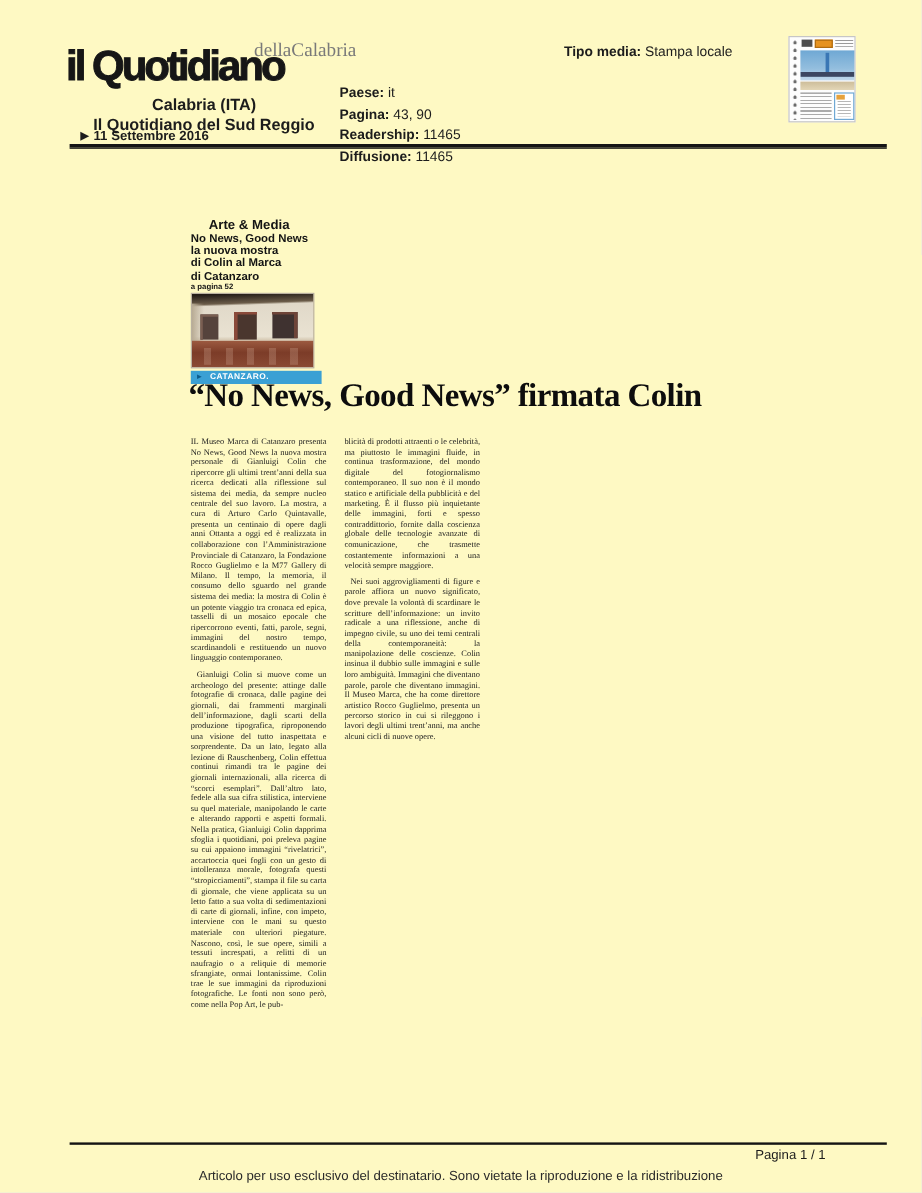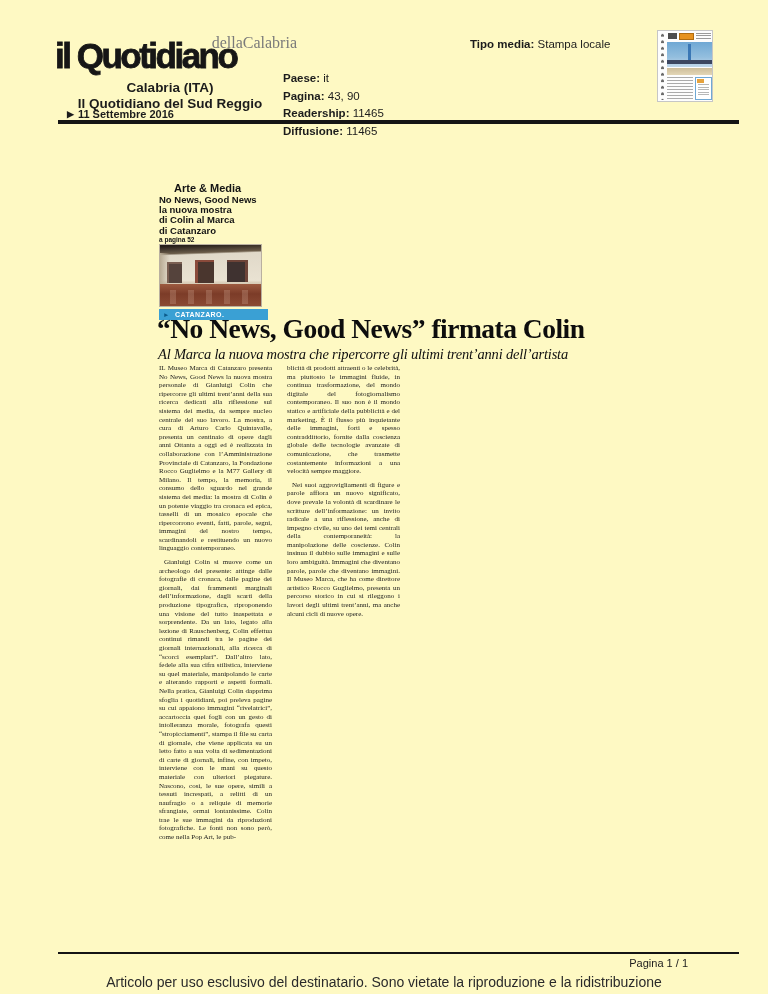--- a/index.html
+++ b/index.html
@@ -106,21 +106,21 @@
     line-height: 8.6px; text-align: justify; color: #1a1a1a; }
   .bcol p { margin: 0 0 5px 0; }
   .bcol p + p { text-indent: 5px; }
 
   
   .footer-rule { position: absolute; left: 58px; top: 952px; width: 681px; height: 0;
     border-top: 2px solid #141414; }
   .page-ind { position: absolute; left: 458px; top: 957px; width: 230px;
     text-align: right; font-size: 11px; color: #1c1c1c; }
   .disclaimer { position: absolute; left: 0; top: 974px; width: 768px;
-    text-align: center; font-size: 14px; color: #2a2a2a; }
+    text-align: center; font-size: 11px; color: #2a2a2a; }
 </style>
 </head>
 <body>
 
 <div class="page">
 
   <div class="logo">
     <span class="logo-main">il Quotidiano</span>
     <span class="logo-sub">dellaCalabria</span>
   </div>
@@ -181,21 +181,20 @@
     <div class="ph-p3"></div>
     <div class="ph-floor"></div>
     <div class="ph-floor-reflect"></div>
   </div>
 
   <div class="badge">
     <span class="badge-arrow">►</span><span>CATANZARO.</span>
   </div>
 
   <h1 class="headline">“No News, Good News” firmata Colin</h1>
-  <div class="subhead">Al Marca la nuova mostra che ripercorre gli ultimi trent’anni dell’artista</div>
 
   <div class="body-cols">
     <div class="bcol">
       <p>IL Museo Marca di Catanzaro presenta No News, Good News la nuova mostra personale di Gianluigi Colin che ripercorre gli ultimi trent’anni della sua ricerca dedicati alla riflessione sul sistema dei media, da sempre nucleo centrale del suo lavoro. La mostra, a cura di Arturo Carlo Quintavalle, presenta un centinaio di opere dagli anni Ottanta a oggi ed è realizzata in collaborazione con l’Amministrazione Provinciale di Catanzaro, la Fondazione Rocco Guglielmo e la M77 Gallery di Milano. Il tempo, la memoria, il consumo dello sguardo nel grande sistema dei media: la mostra di Colin è un potente viaggio tra cronaca ed epica, tasselli di un mosaico epocale che ripercorrono eventi, fatti, parole, segni, immagini del nostro tempo, scardinandoli e restituendo un nuovo linguaggio contemporaneo.</p>
       <p>Gianluigi Colin si muove come un archeologo del presente: attinge dalle fotografie di cronaca, dalle pagine dei giornali, dai frammenti marginali dell’informazione, dagli scarti della produzione tipografica, riproponendo una visione del tutto inaspettata e sorprendente. Da un lato, legato alla lezione di Rauschenberg, Colin effettua continui rimandi tra le pagine dei giornali internazionali, alla ricerca di “scorci esemplari”. Dall’altro lato, fedele alla sua cifra stilistica, interviene su quel materiale, manipolando le carte e alterando rapporti e aspetti formali. Nella pratica, Gianluigi Colin dapprima sfoglia i quotidiani, poi preleva pagine su cui appaiono immagini “rivelatrici”, accartoccia quei fogli con un gesto di intolleranza morale, fotografa questi “stropicciamenti”, stampa il file su carta di giornale, che viene applicata su un letto fatto a sua volta di sedimentazioni di carte di giornali, infine, con impeto, interviene con le mani su questo materiale con ulteriori piegature. Nascono, così, le sue opere, simili a tessuti increspati, a relitti di un naufragio o a reliquie di memorie sfrangiate, ormai lontanissime. Colin trae le sue immagini da riproduzioni fotografiche. Le fonti non sono però, come nella Pop Art, le pub-</p>
     </div>
     <div class="bcol">
       <p>blicità di prodotti attraenti o le celebrità, ma piuttosto le immagini fluide, in continua trasformazione, del mondo digitale del fotogiornalismo contemporaneo. Il suo non è il mondo statico e artificiale della pubblicità e del marketing. È il flusso più inquietante delle immagini, forti e spesso contraddittorio, fornite dalla coscienza globale delle tecnologie avanzate di comunicazione, che trasmette costantemente informazioni a una velocità sempre maggiore.</p>
       <p>Nei suoi aggrovigliamenti di figure e parole affiora un nuovo significato, dove prevale la volontà di scardinare le scritture dell’informazione: un invito radicale a una riflessione, anche di impegno civile, su uno dei temi centrali della contemporaneità: la manipolazione delle coscienze. Colin insinua il dubbio sulle immagini e sulle loro ambiguità. Immagini che diventano parole, parole che diventano immagini. Il Museo Marca, che ha come direttore artistico Rocco Guglielmo, presenta un percorso storico in cui si rileggono i lavori degli ultimi trent’anni, ma anche alcuni cicli di nuove opere.</p>
     </div>

